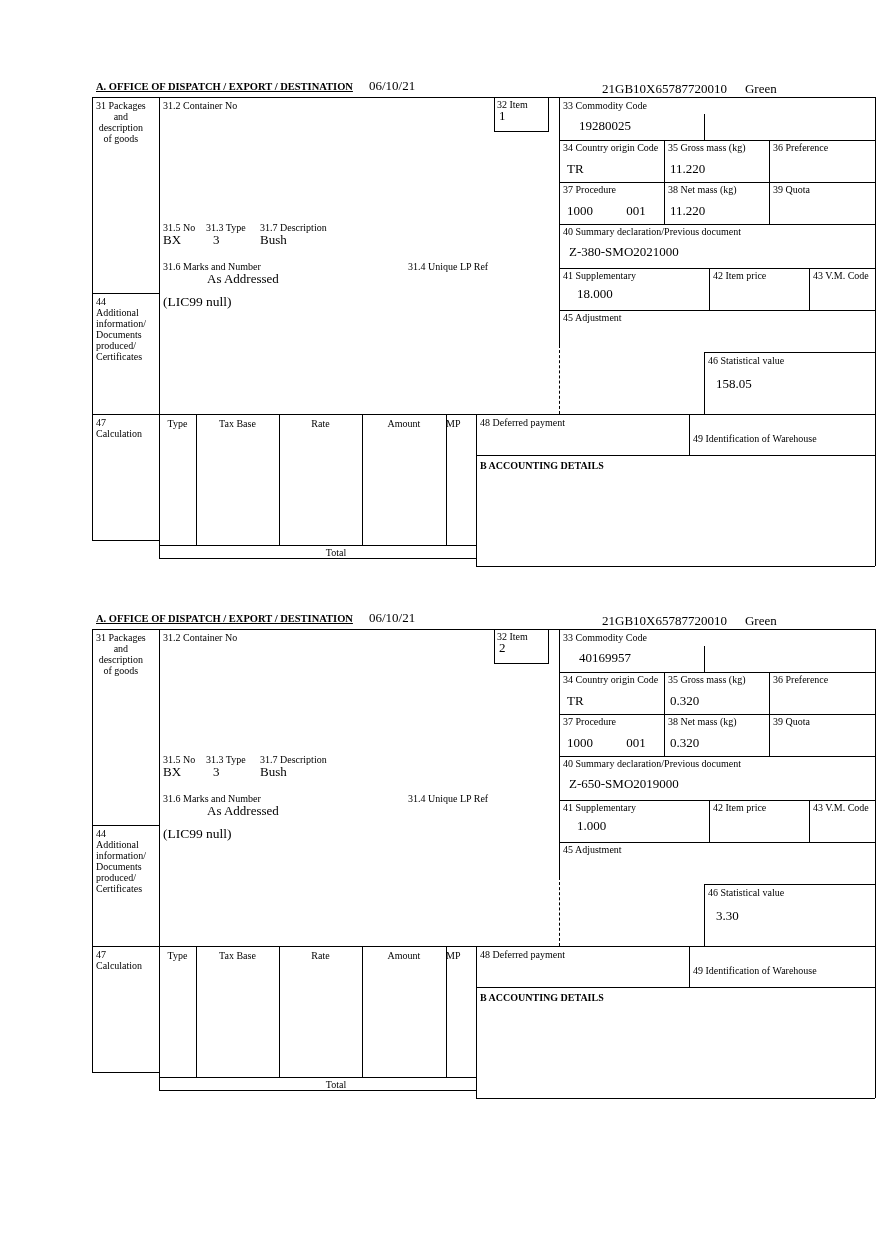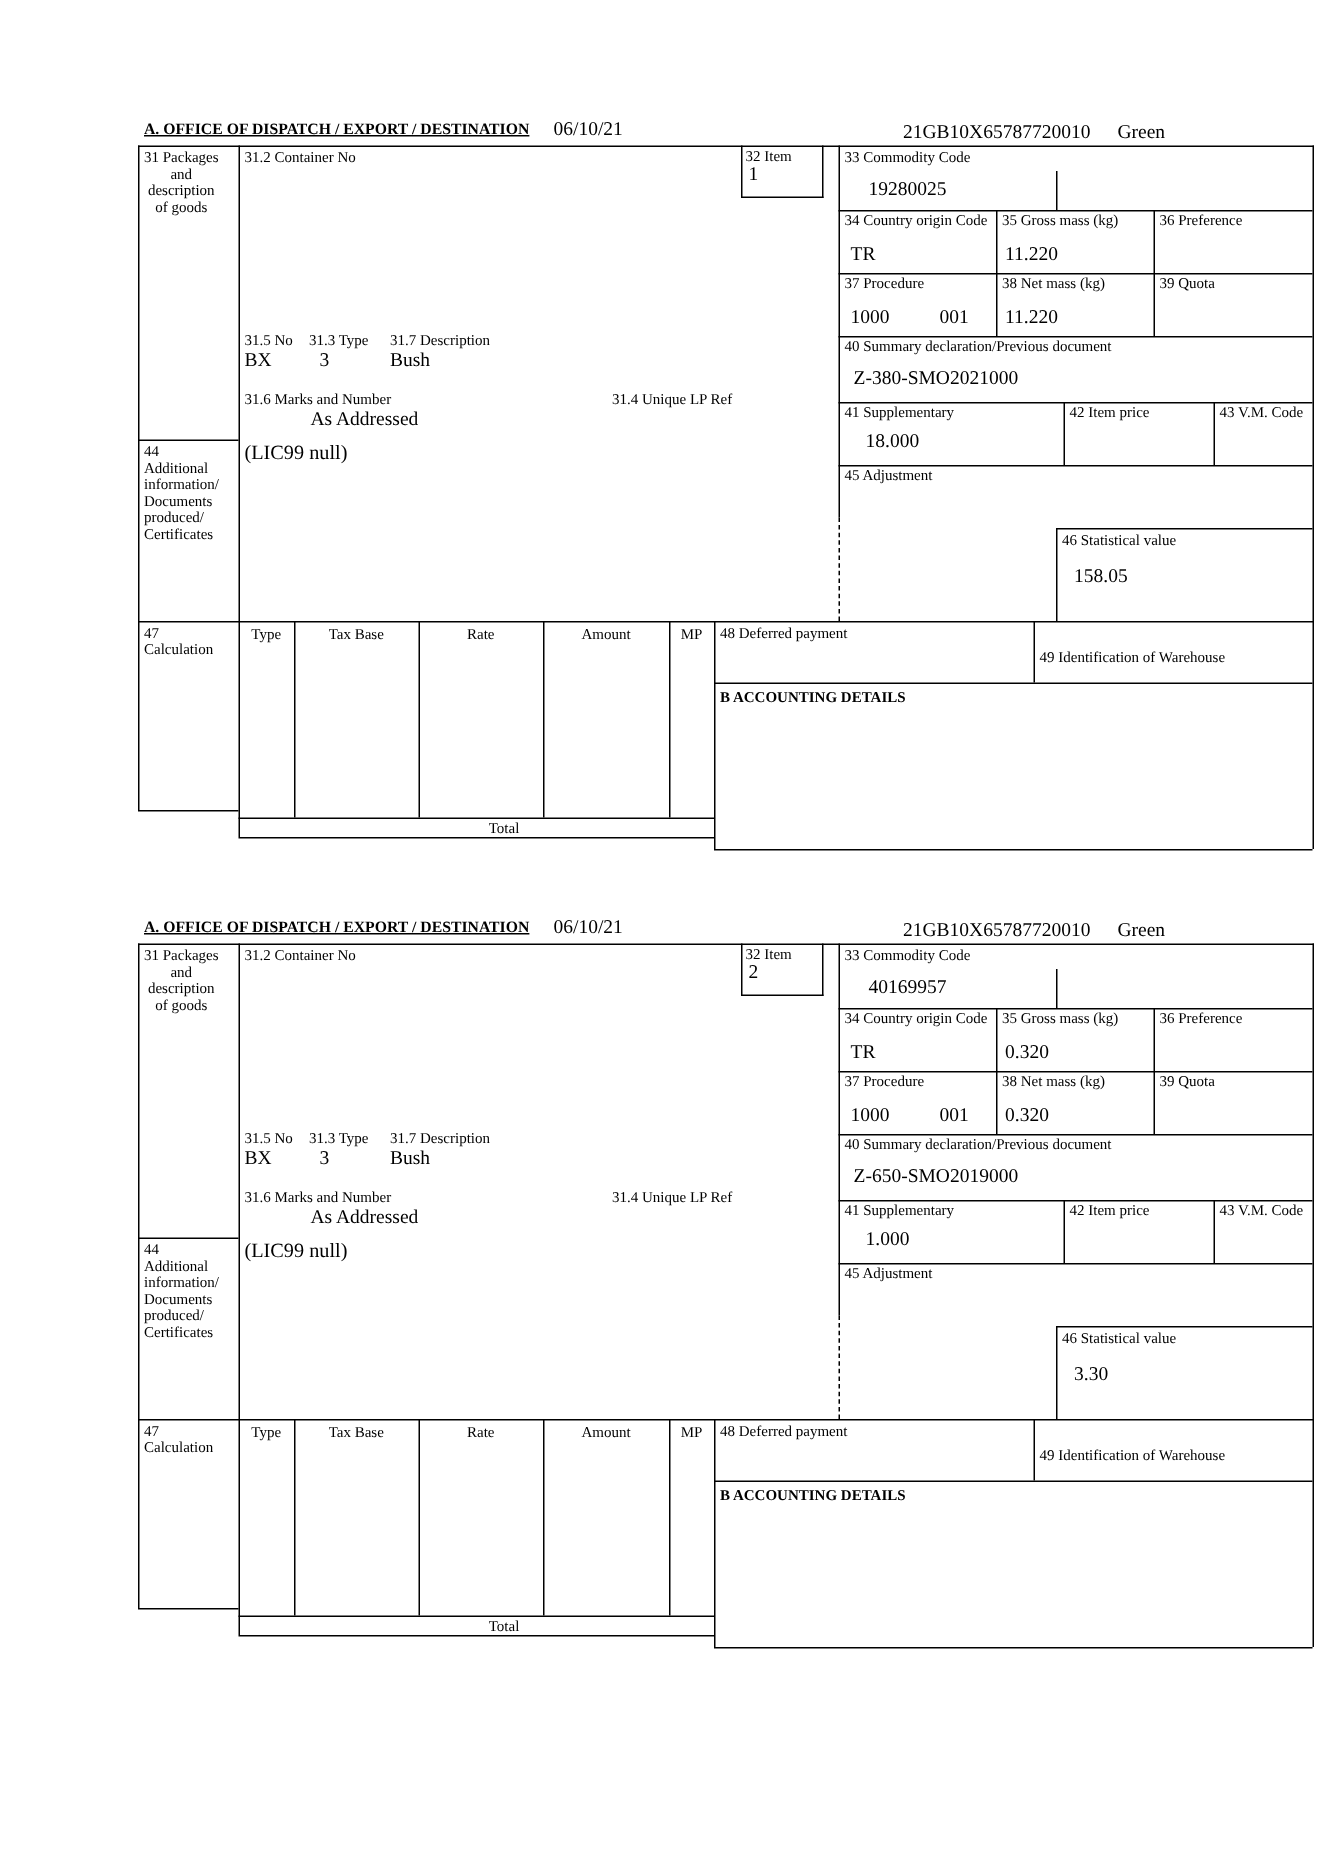--- a/index.html
+++ b/index.html
@@ -95,21 +95,21 @@
   .p-b313val { left:121px; top:155px; }
   .p-b317val { left:168px; top:155px; }
   .p-b316lab { left:71px;  top:183px; }
   .p-b314lab { left:316px; top:183px; }
   .p-b316val { left:71px;  top:194px;margin-left:44px; }
   .p-addinfo { left:71px;  top:217px; font-size:13.5px; }
   .p-th1 { left:67px;  top:340px; width:37px; text-align:center; }
   .p-th2 { left:104px; top:340px; width:83px; text-align:center; }
   .p-th3 { left:187px; top:340px; width:83px; text-align:center; }
   .p-th4 { left:270px; top:340px; width:84px; text-align:center; }
-  .p-th5 { left:354px; top:340px; width:30px; text-align:center; }
+  .p-th5 { left:354px; top:340px; width:30px; }
   .p-total  { left:104px; top:469px; width:280px; text-align:center; }
   .p-b48lab { left:388px; top:339px; }
   .p-b49lab { left:601px; top:339px;margin-top:16px; }
   .p-acct   { left:388px; top:382px; font-weight:bold; font-size:10px; white-space:nowrap; }
 </style>
 </head>
 <body>
 
 <section class="sec s1">
   <div class="p-office">A. OFFICE OF DISPATCH / EXPORT / DESTINATION</div>

